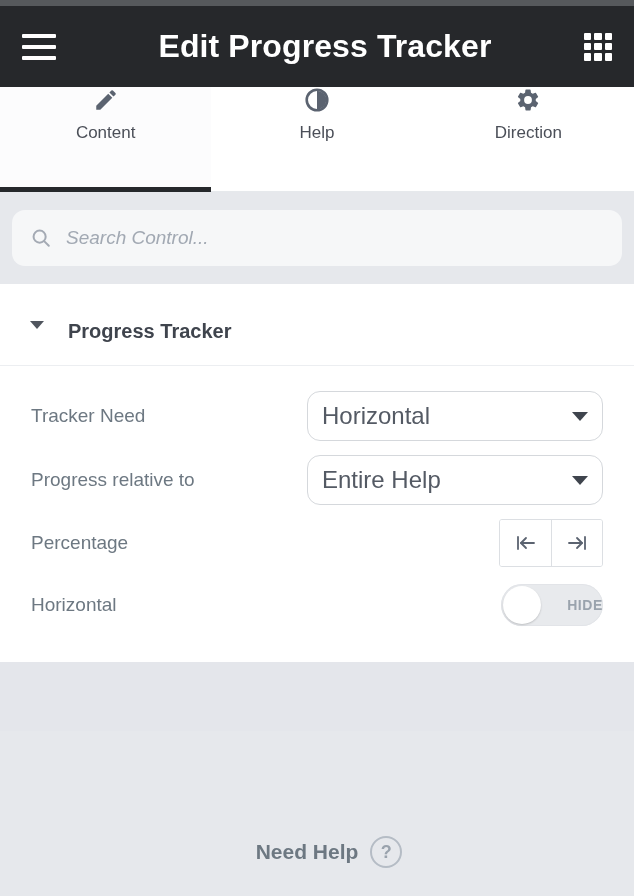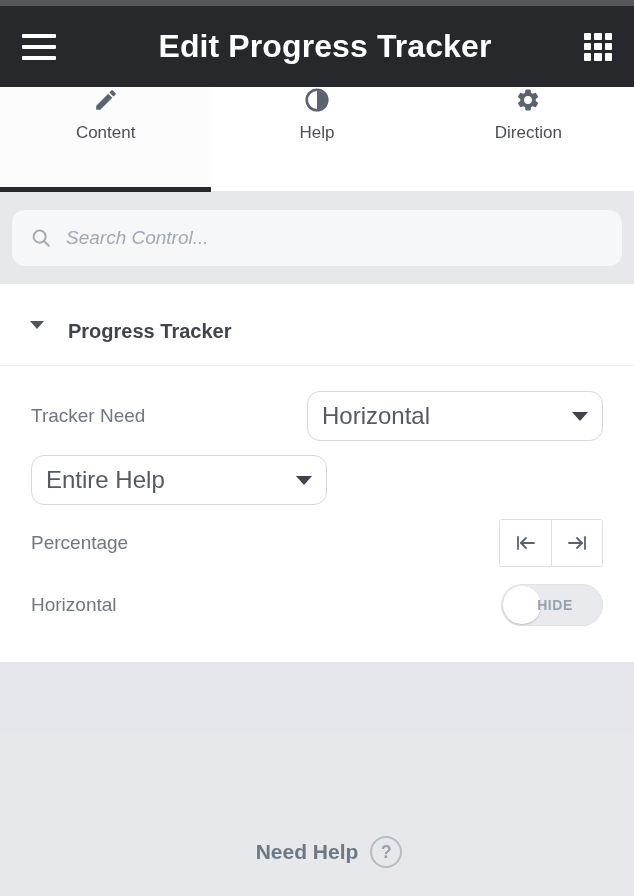--- a/index.html
+++ b/index.html
@@ -281,21 +281,21 @@
     height: 38px;
     border-radius: 50%;
     background: #ffffff;
     position: absolute;
     left: 2px;
     top: 2px;
     box-shadow: 0 1px 2px rgba(0,0,0,.18);
   }
   .switch .switch-label {
     position: absolute;
-    right: 30px;
+    right: 0;
     font-size: 14px;
     font-weight: bold;
     letter-spacing: .6px;
     color: #9aa3ad;
   }
 
   
   .footer {
     position: absolute;
     left: 0;
@@ -413,20 +413,21 @@
       <span class="control-label">Tracker Need</span>
       <div class="select-wrap">
         <div class="select-box">
           <span>Horizontal</span>
           <span class="select-caret"></span>
         </div>
       </div>
     </div>
 
     <div class="control-row">
+      <span class="control-label">Progress relative to</span>
       <div class="select-wrap">
         <div class="select-box">
           <span>Entire Help</span>
           <span class="select-caret"></span>
         </div>
       </div>
     </div>
 
     <div class="control-row">
       <span class="control-label">Percentage</span>

